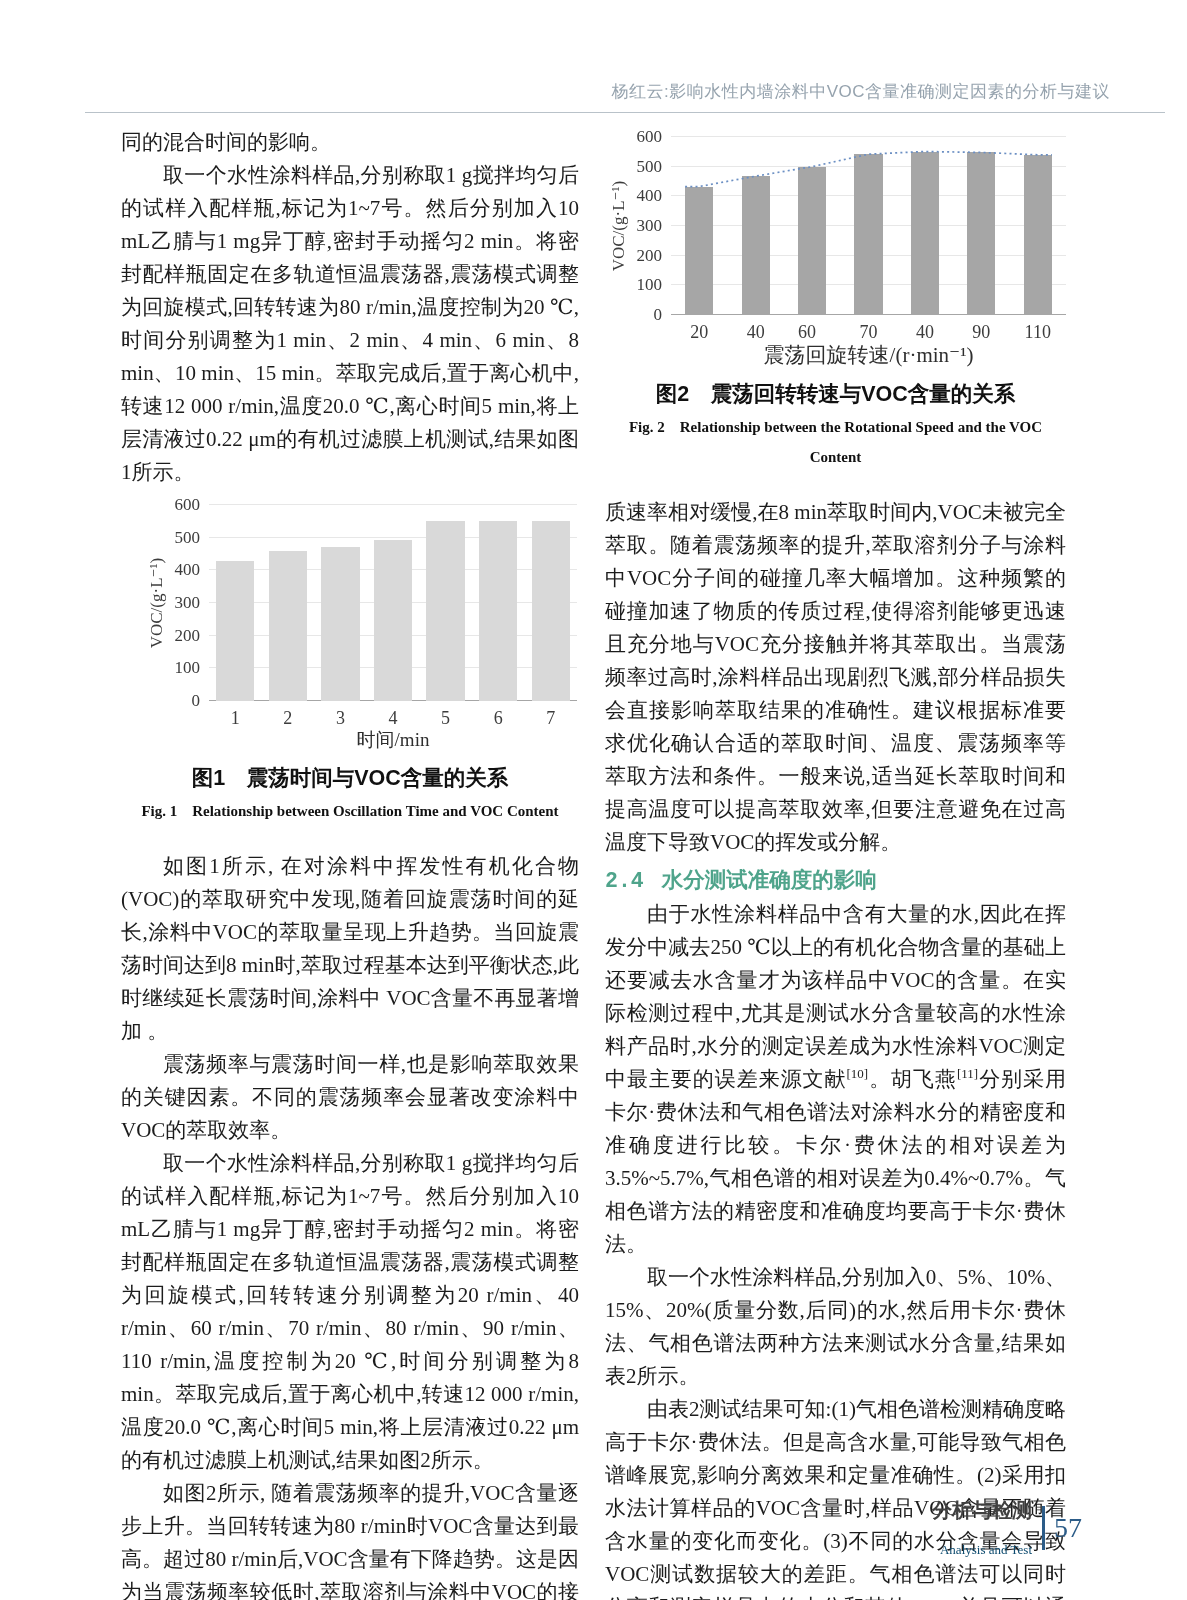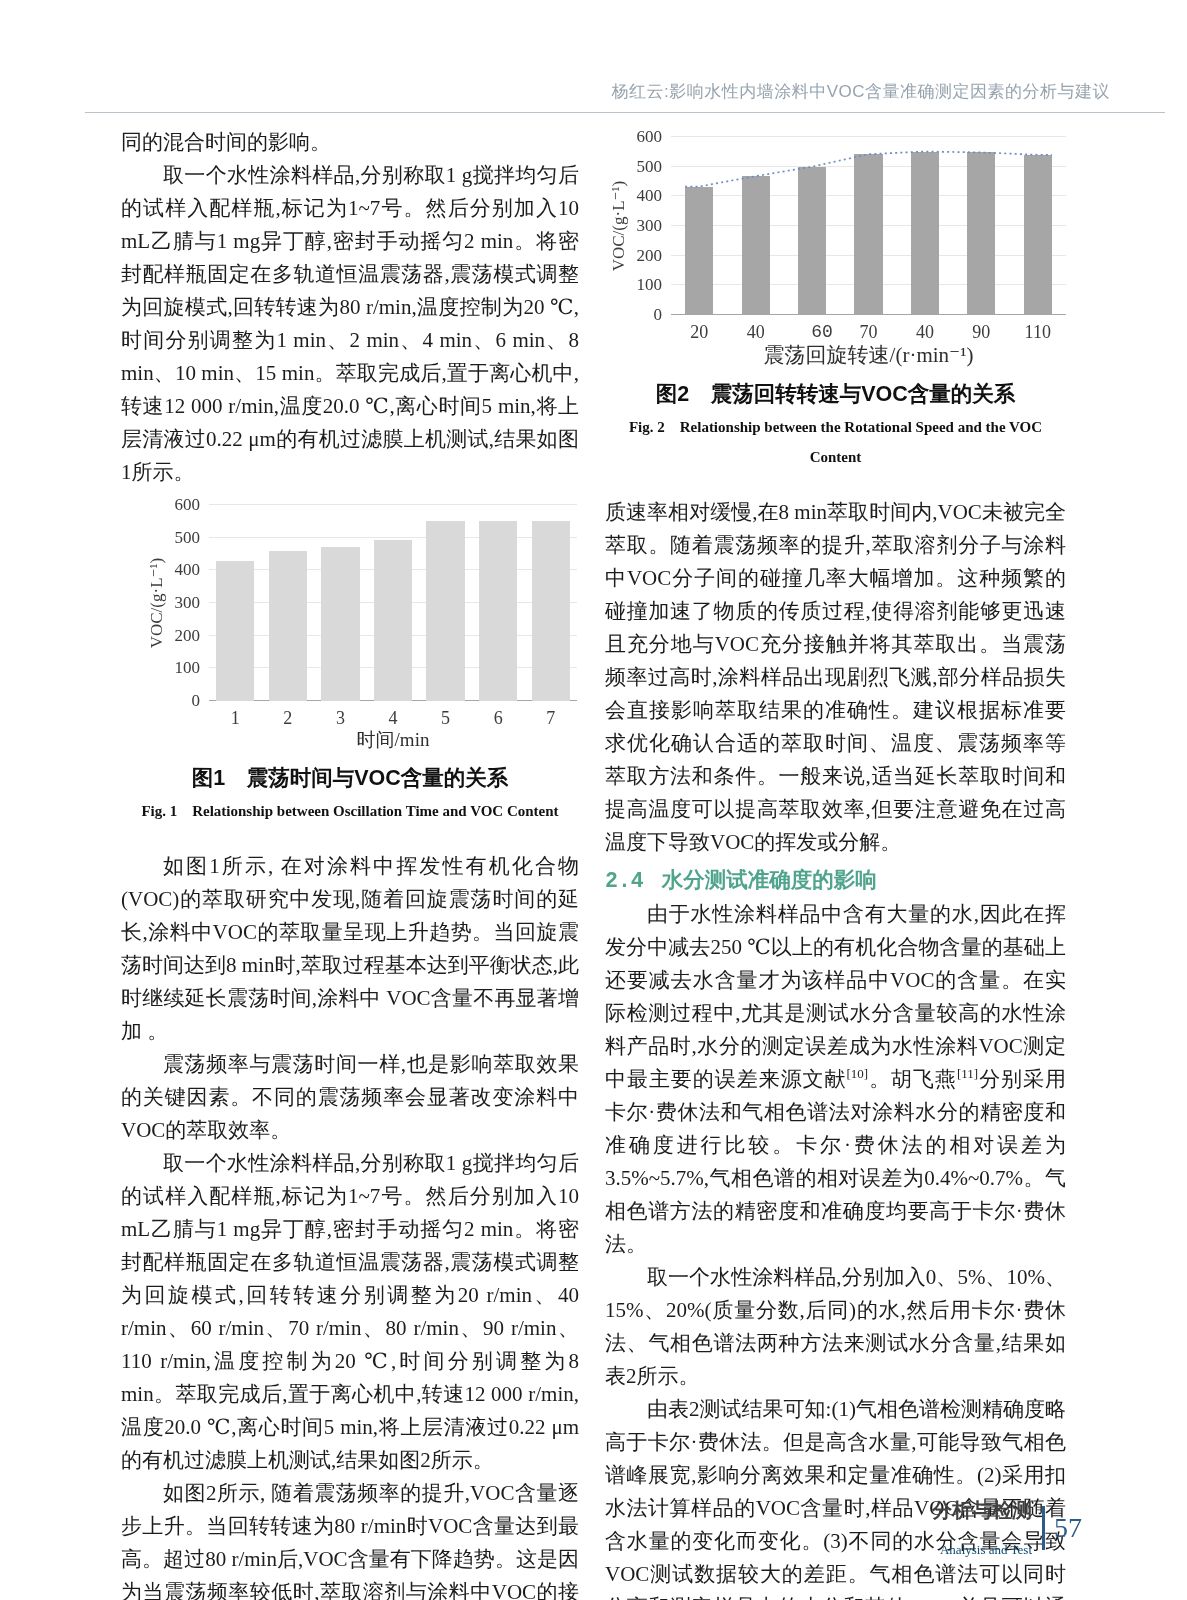--- a/index.html
+++ b/index.html
@@ -182,21 +182,21 @@
             <div class="gridline" style="bottom: 59.3333px;"></div>
             <div class="gridline" style="bottom: 89px;"></div>
             <div class="gridline" style="bottom: 118.667px;"></div>
             <div class="gridline" style="bottom: 148.333px;"></div>
             <div class="gridline" style="bottom: 178px;"></div>
             <div class="bar" style="left: 14.1071px; width: 28.2143px; height: 128.457px; background: rgb(166, 166, 166);"></div>
             <span class="xtick" style="left: 28.2143px;">20</span>
             <div class="bar" style="left: 70.5357px; width: 28.2143px; height: 138.84px; background: rgb(166, 166, 166);"></div>
             <span class="xtick" style="left: 84.6429px;">40</span>
             <div class="bar" style="left: 126.964px; width: 28.2143px; height: 148.333px; background: rgb(166, 166, 166);"></div>
-            <span class="xtick" style="left: 151px; font-family: Liberation Mono, monospace;">60</span>
+            <span class="xtick" style="left: 136px;">60</span>
             <div class="bar" style="left: 183.393px; width: 28.2143px; height: 160.793px; background: rgb(166, 166, 166);"></div>
             <span class="xtick" style="left: 197.5px;">70</span>
             <div class="bar" style="left: 239.821px; width: 28.2143px; height: 163.463px; background: rgb(166, 166, 166);"></div>
             <span class="xtick" style="left: 253.929px;">40</span>
             <div class="bar" style="left: 296.25px; width: 28.2143px; height: 162.573px; background: rgb(166, 166, 166);"></div>
             <span class="xtick" style="left: 310.357px;">90</span>
             <div class="bar" style="left: 352.679px; width: 28.2143px; height: 160.2px; background: rgb(166, 166, 166);"></div>
             <span class="xtick" style="left: 366.786px;">110</span>
             <svg class="trend" width="395" height="178" viewBox="0 0 395 178">
               <path d="M 14.107142857142858 49.54333333333332 L 28.214285714285715 49.54333333333332 L 84.64285714285714 39.16 L 141.07142857142858 29.666666666666657 L 197.5 17.206666666666678 L 253.92857142857144 14.536666666666662 L 310.3571428571429 15.426666666666677 L 366.7857142857143 17.799999999999983 L 380.8928571428571 17.799999999999983" fill="none" stroke="#6b8fc3" stroke-width="1.7" stroke-dasharray="2 3.2"></path>

